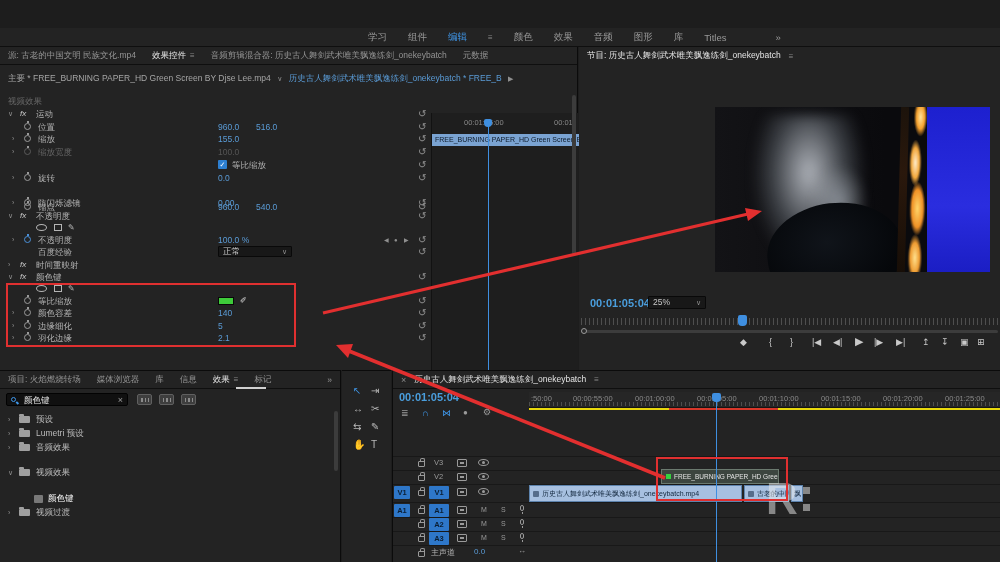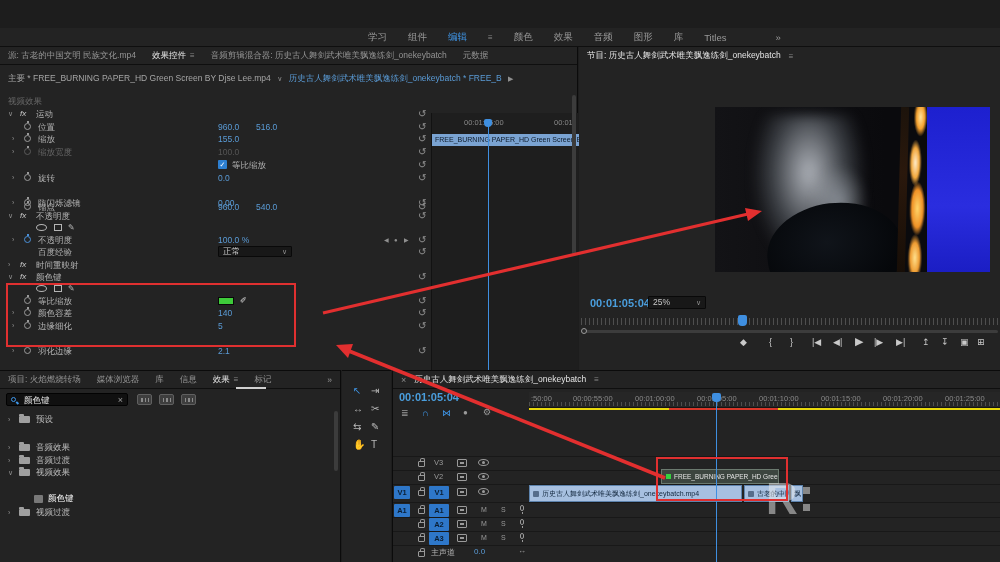--- a/index.html
+++ b/index.html
@@ -270,21 +270,21 @@
       <span class="val" style="position:absolute;left:218px">140</span>
       <span class="reset">↺</span>
     </div>
     <div class="er" style="left:0;top:273px;width:430px">
       <span class="tw" style="position:absolute;left:12px">›</span>
       <span class="sw" style="left:24px"></span>
       <span class="lab" style="position:absolute;left:38px">边缘细化</span>
       <span class="val" style="position:absolute;left:218px">5</span>
       <span class="reset">↺</span>
     </div>
-    <div class="er" style="left:0;top:298px;width:430px">
+    <div class="er" style="left:0;top:285px;width:430px">
       <span class="tw" style="position:absolute;left:12px">›</span>
       <span class="sw" style="left:24px"></span>
       <span class="lab" style="position:absolute;left:38px">羽化边缘</span>
       <span class="val" style="position:absolute;left:218px">2.1</span>
       <span class="reset">↺</span>
     </div>
   </div>
 
   <div id="pm" class="panel">
     <div class="ptabs" style="border-bottom:none">
@@ -343,29 +343,29 @@
     </div>
     <div class="badge" style="left:137px"></div>
     <div class="badge" style="left:159px"></div>
     <div class="badge" style="left:181px"></div>
 
     <div class="trow" style="left:0;top:42px;width:330px">
       <span class="tw" style="position:absolute;left:8px">›</span>
       <span class="fold" style="left:19px"></span>
       <span style="position:absolute;left:36px">预设</span>
     </div>
+    <div class="trow" style="left:0;top:56px;width:330px">
+      <span class="tw" style="position:absolute;left:8px">›</span>
+      <span class="fold" style="left:19px"></span>
+      <span style="position:absolute;left:36px">Lumetri 预设</span>
+    </div>
     <div class="trow" style="left:0;top:70px;width:330px">
       <span class="tw" style="position:absolute;left:8px">›</span>
       <span class="fold" style="left:19px"></span>
       <span style="position:absolute;left:36px">音频效果</span>
-    </div>
-    <div class="trow" style="left:0;top:83px;width:330px">
-      <span class="tw" style="position:absolute;left:8px">›</span>
-      <span class="fold" style="left:19px"></span>
-      <span style="position:absolute;left:36px">音频过渡</span>
     </div>
     <div class="trow" style="left:0;top:95px;width:330px">
       <span class="tw" style="position:absolute;left:8px">∨</span>
       <span class="fold" style="left:19px"></span>
       <span style="position:absolute;left:36px">视频效果</span>
     </div>
     <div class="trow" style="left:0;top:121px;width:330px;color:#fff">
       <span class="fxitem" style="left:34px"></span>
       <span style="position:absolute;left:48px">颜色键</span>
     </div>

